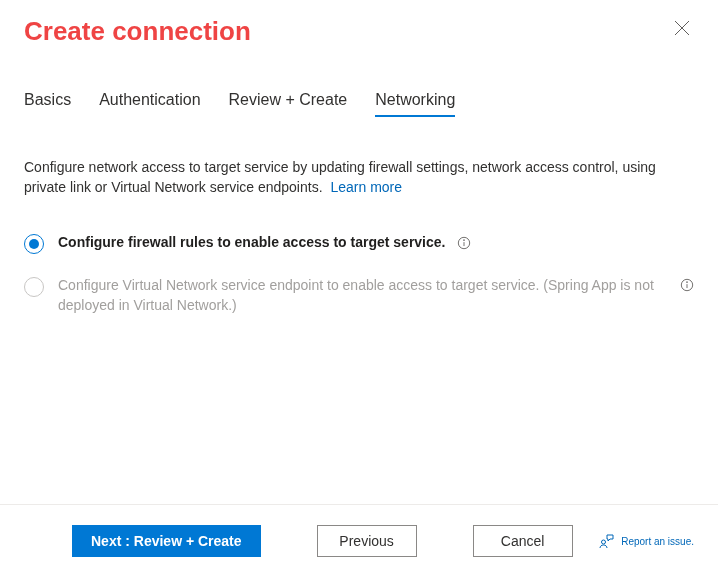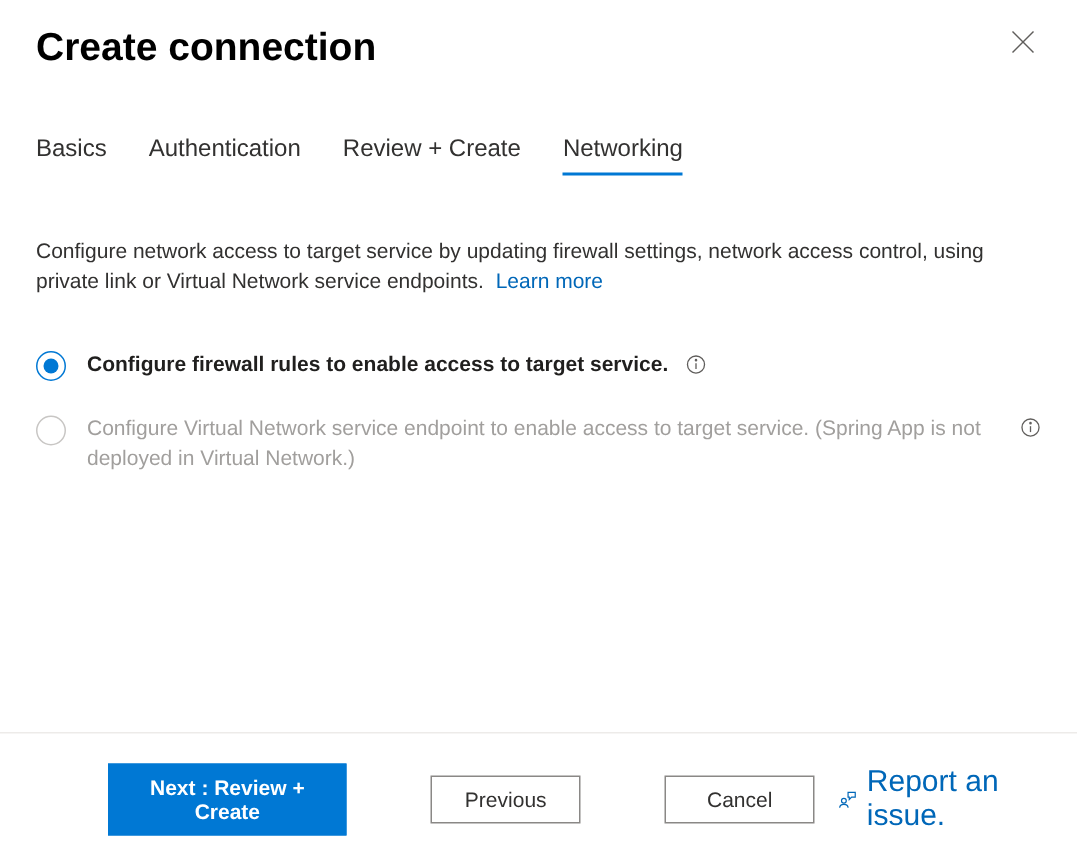--- a/index.html
+++ b/index.html
@@ -7,21 +7,21 @@
       font-family: "Segoe UI", -apple-system, sans-serif;
       font-size: 14px;
       color: #323130;
       background: #fff;
       width: 718px;
       height: 577px;
       position: relative;
     }
     .panel { padding: 0 24px; height: 100%; display: flex; flex-direction: column; }
     .header { display: flex; justify-content: space-between; align-items: flex-start; padding-top: 16px; }
-    .title { font-size: 26px; font-weight: 600; color: #000000; }
+    .title { font-size: 26px; font-weight: 600; color: #ef4444; }
     .close { cursor: pointer; padding: 4px; color: #605e5c; }
     .close svg { width: 16px; height: 16px; display: block; }
     .tabs { display: flex; gap: 28px; margin-top: 44px; border-bottom: 1px solid transparent; }
     .tab {
       font-size: 16px;
       color: #323130;
       padding-bottom: 8px;
       cursor: pointer;
       position: relative;
     }
@@ -100,21 +100,21 @@
       color: #fff;
       font-weight: 600;
     }
     .footer-spacer { flex: 1; }
     .report-link {
       color: #0067b8;
       cursor: pointer;
       display: inline-flex;
       align-items: center;
       gap: 6px;
-      font-size: 20px;
+      font-size: 10px;
     }
     .report-link svg { width: 16px; height: 16px; }
   </style>
 </head>
 <body>
 
 <div class="panel">
   <div class="header">
     <h1 class="title">Create connection</h1>
     <div class="close">

